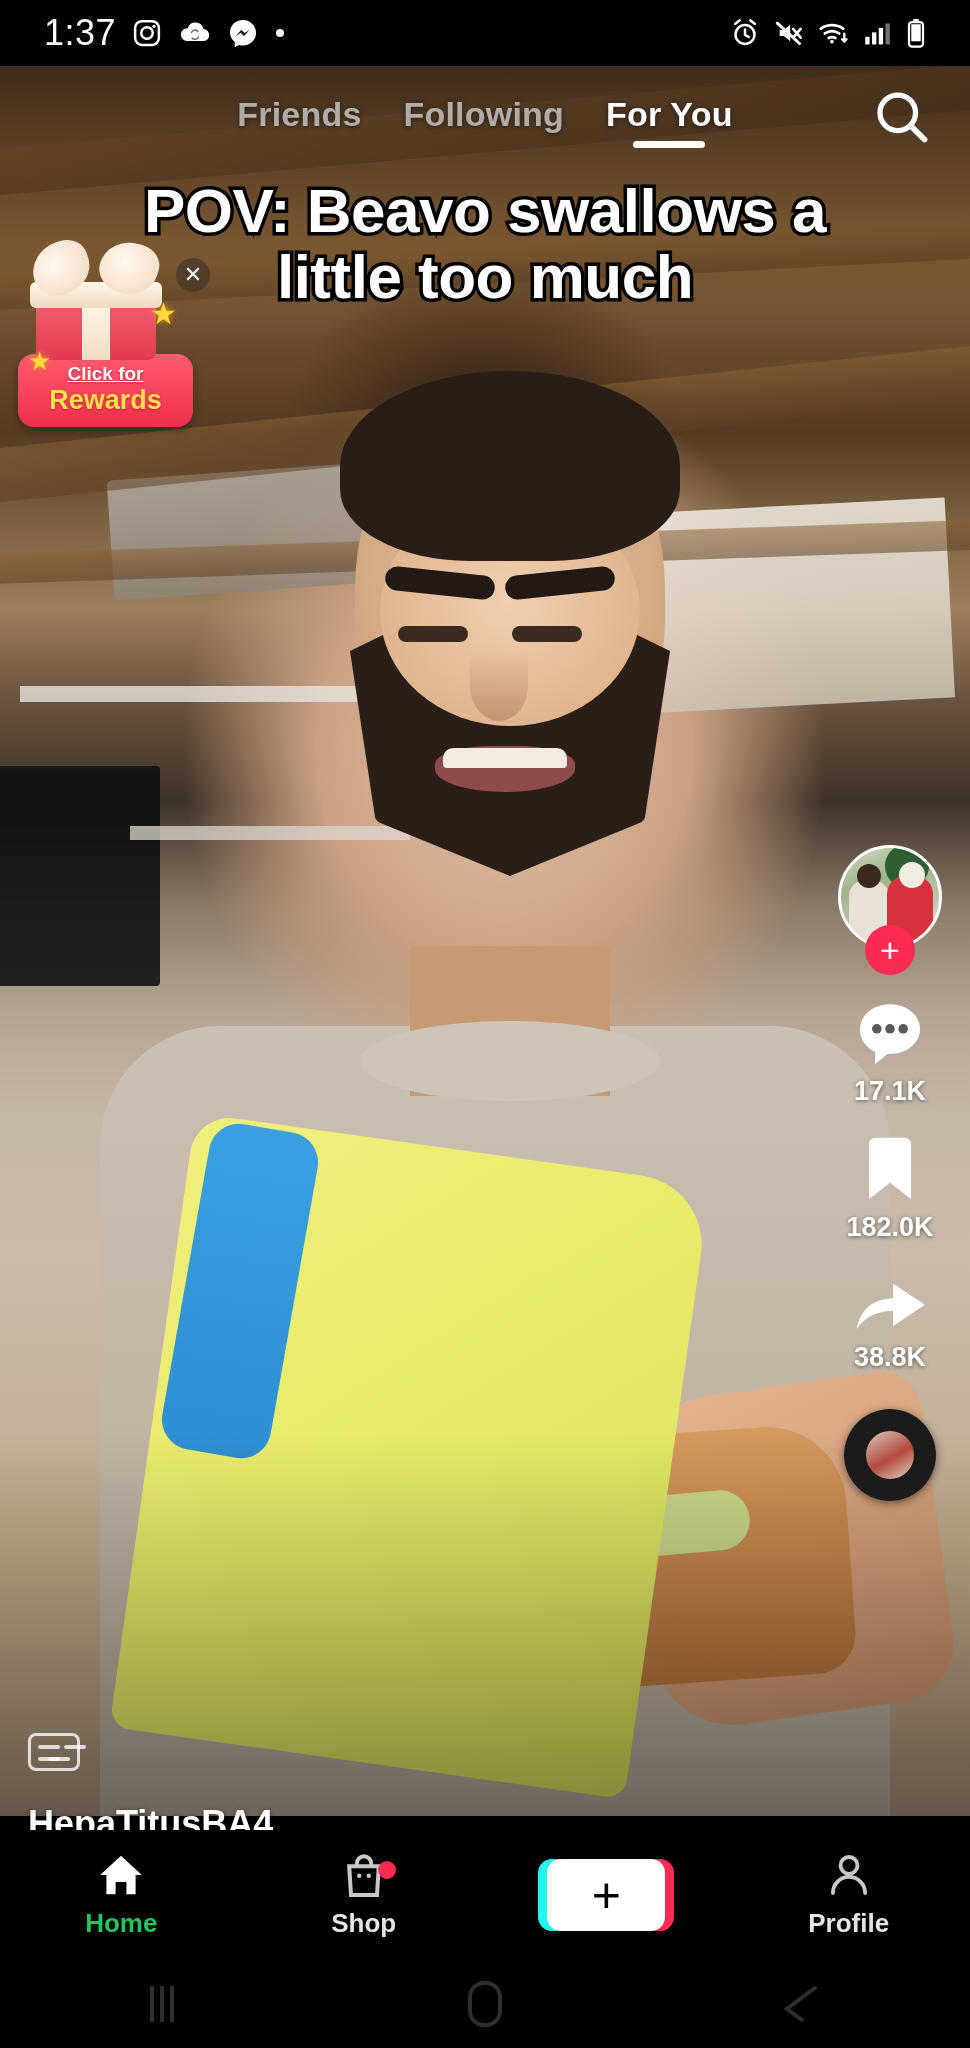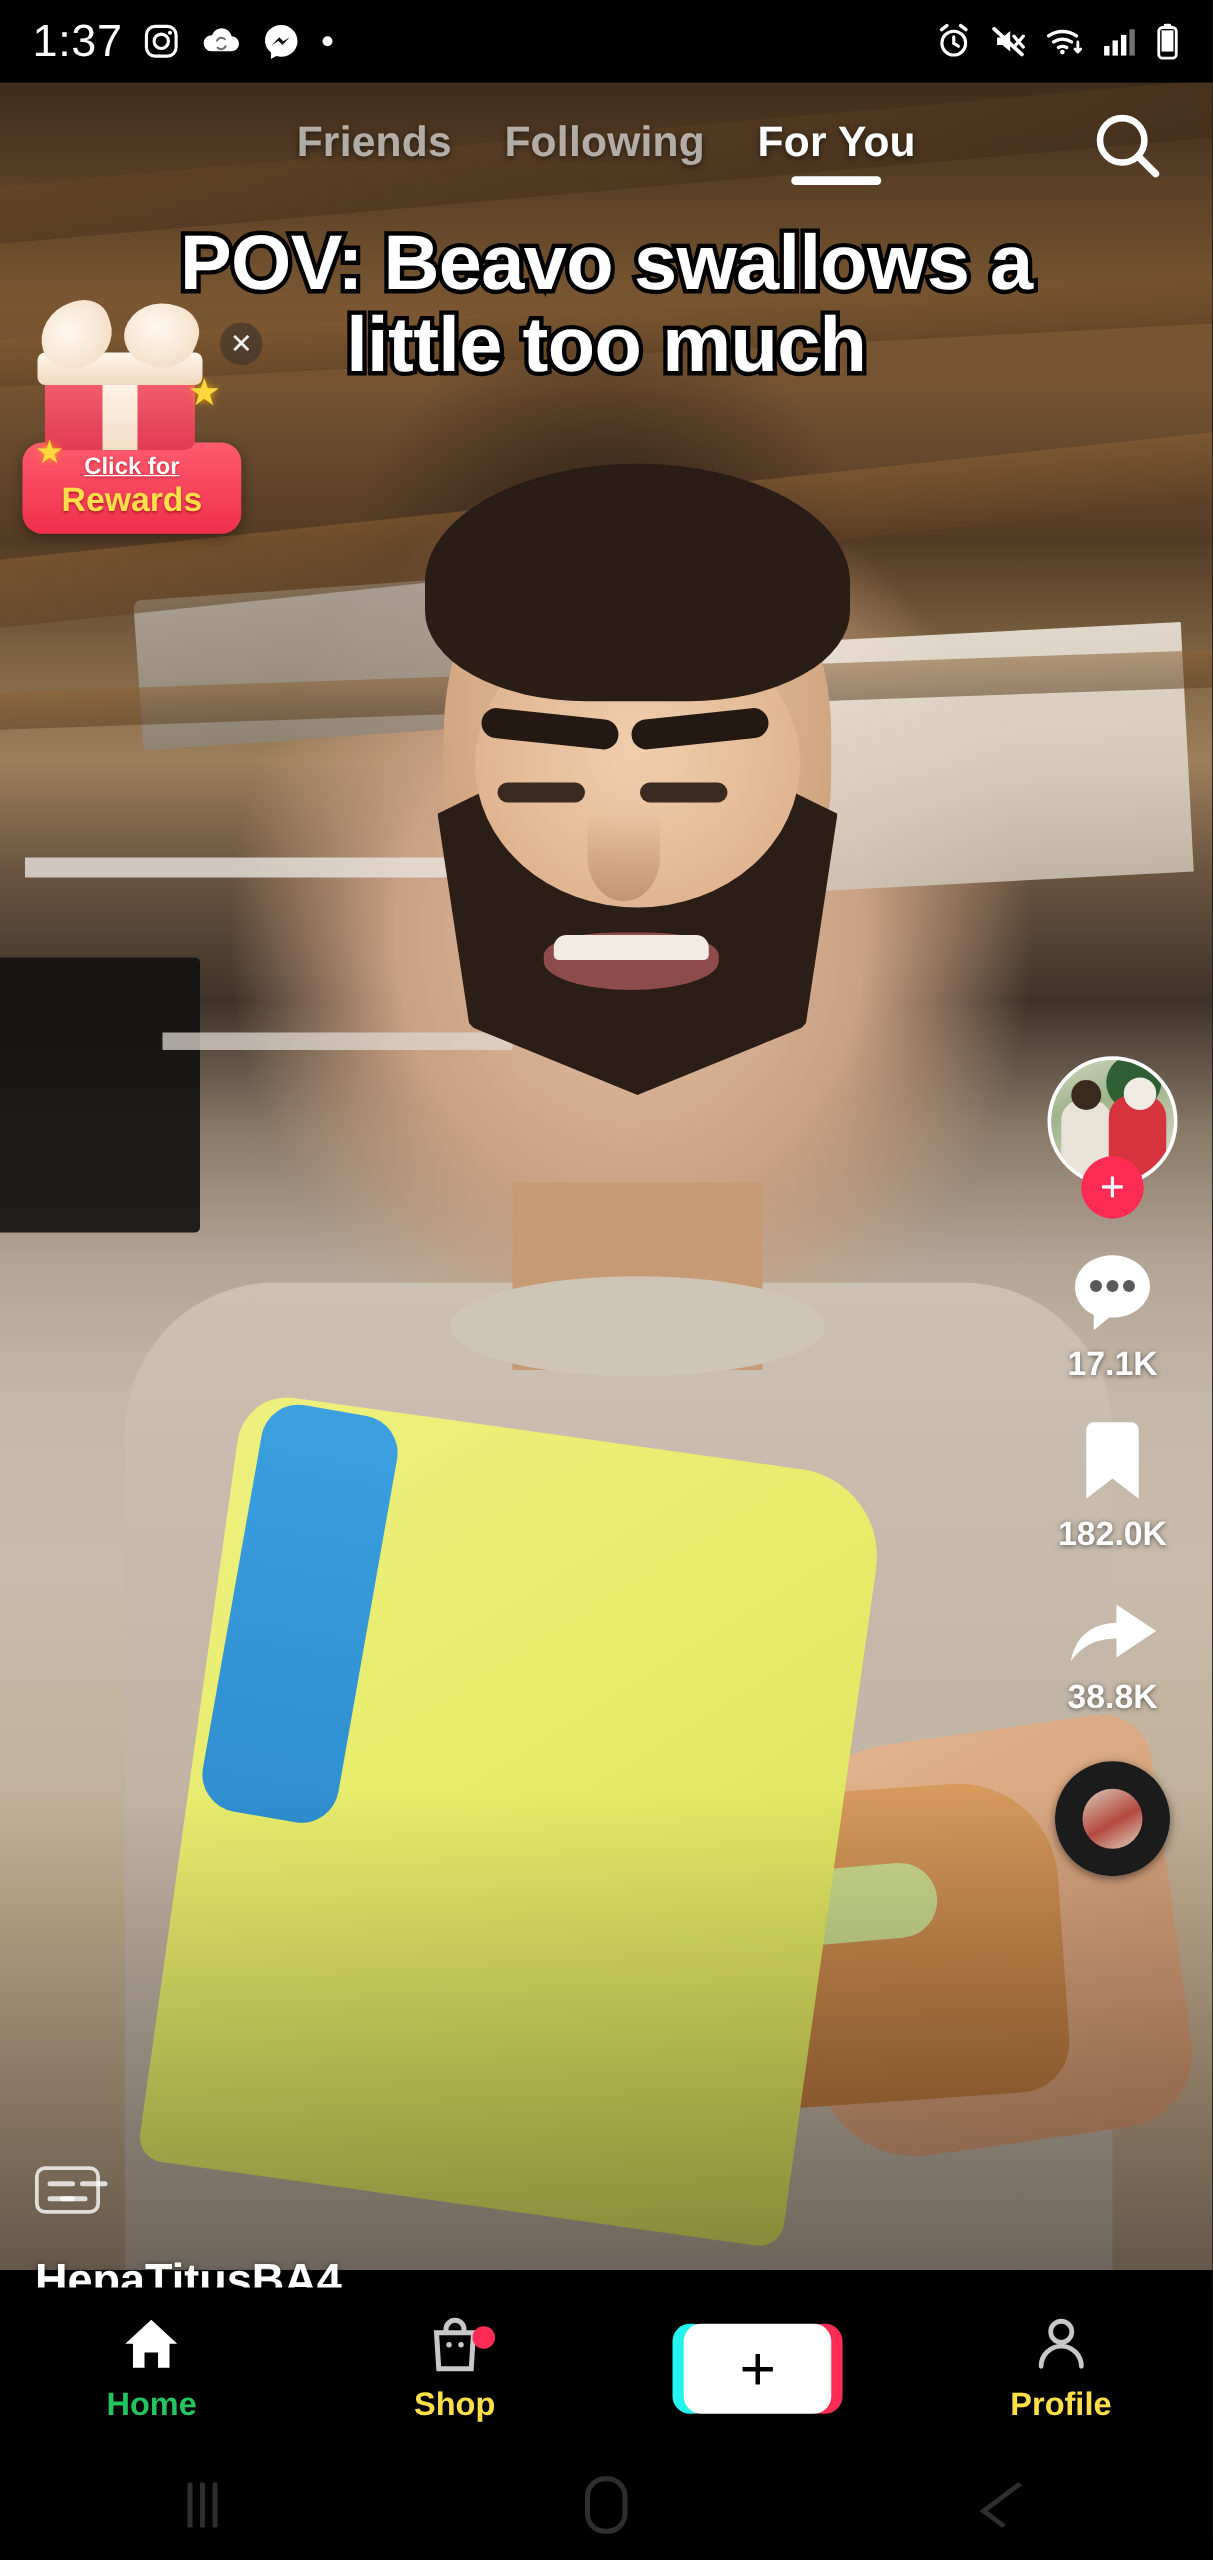--- a/index.html
+++ b/index.html
@@ -7,21 +7,21 @@
   body{
     width:970px; height:2048px;
     font-family:"Liberation Sans", sans-serif;
     overflow:hidden; position:relative;
   }
 
   
   .statusbar{
     position:absolute; top:0; left:0; width:970px; height:66px;
     background:#000; display:flex; align-items:center;
-    padding:0 26px; z-index:60;
+    padding:0 44px; z-index:60;
   }
   .sb-left{ display:flex; align-items:center; gap:16px; }
   .sb-time{ color:#fff; font-size:36px; font-weight:400; letter-spacing:.5px; }
   .sb-right{ margin-left:auto; display:flex; align-items:center; gap:14px; }
   .sb-ico{ display:block; }
 
   
   .video{
     position:absolute; top:66px; left:0; width:970px; height:1750px;
     overflow:hidden; background:#4a3a2c;
@@ -303,21 +303,21 @@
 
   
   .tabbar{
     position:absolute; bottom:88px; left:0; width:970px; height:130px;
     background:#000; display:flex; align-items:center; z-index:50;
   }
   .tb-item{
     flex:1; display:flex; flex-direction:column; align-items:center;
     justify-content:center; gap:9px; position:relative;
   }
-  .tb-lbl{ color:#fde047; font-size:26px; font-weight:600; }
+  .tb-lbl{ color:#e5e5e5; font-size:26px; font-weight:600; }
   .tb-item.active .tb-lbl{ color:#22c55e; font-weight:700; }
   .dot{
     position:absolute; top:10px; left:calc(50% + 14px);
     width:18px; height:18px; border-radius:50%; background:#fe2c55;
   }
   .createbtn{
     width:118px; height:72px; border-radius:14px; background:#fff;
     position:relative; display:flex; align-items:center; justify-content:center;
   }
   .createbtn::before, .createbtn::after{

